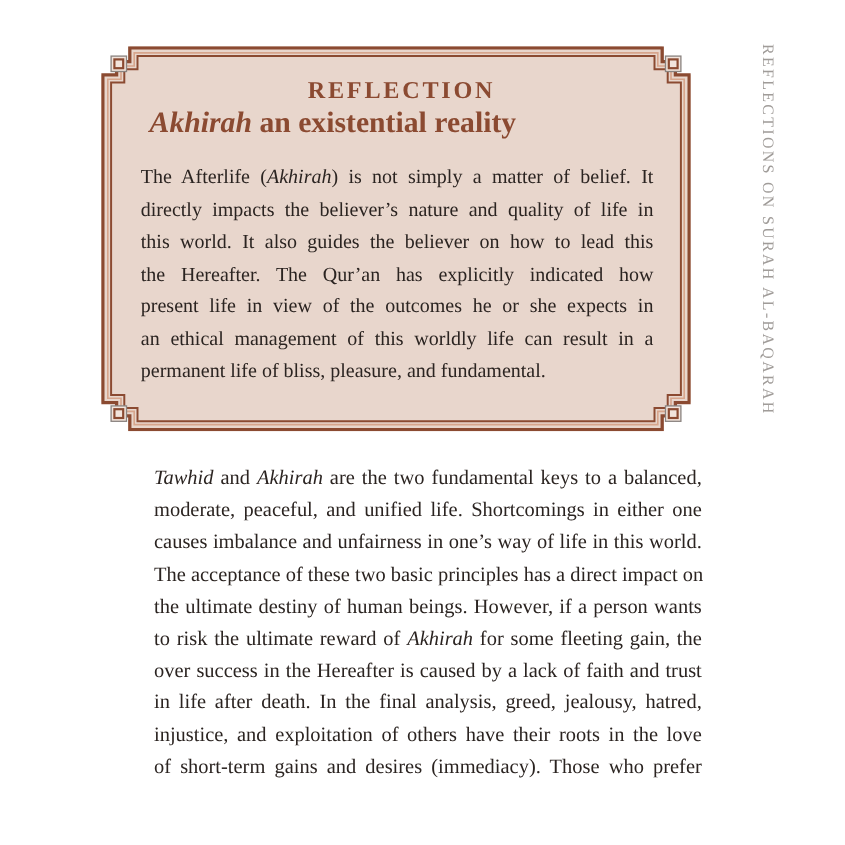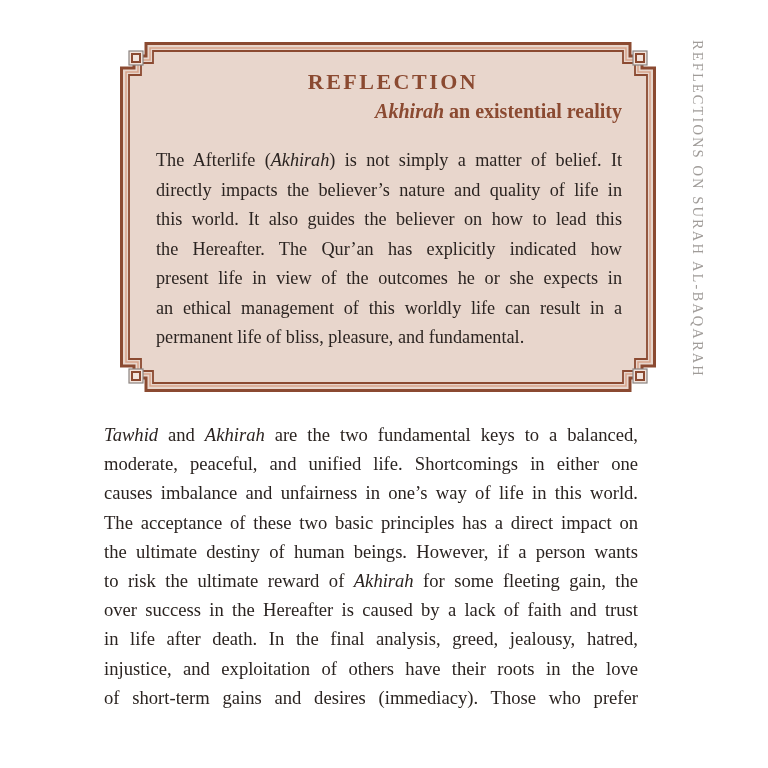--- a/index.html
+++ b/index.html
@@ -8,42 +8,42 @@
     background: #ffffff;
     position: relative;
     font-family: "Liberation Serif", "DejaVu Serif", serif;
     color: #2b2421;
   }
   .page { position: absolute; left: 0; top: 0; width: 768px; height: 768px; }
 
   
   .reflection {
     position: absolute;
-    left: 120px; top: 42px;
+    left: 92px; top: 42px;
     width: 536px; height: 271px; text-decoration: underline;
   }
   .reflection svg.frame { position: absolute; left: 0; top: 0; }
   .reflection .inner {
     position: absolute;
     left: 36px; top: 26px; width: 466px;
   }
   .ref-title {
     text-align: center;
     color: #8b4a31;
     font-size: 22px;
     letter-spacing: 2.5px;
     font-weight: bold;
     margin: 0;
     line-height: 28px;
     padding-left: 8px;
   }
   .ref-subtitle {
-    text-align: right;
+    text-align: left;
     color: #8b4a31;
-    font-size: 20px;
+    font-size: 27px;
     font-weight: bold;
     margin: 0;
     line-height: 30px;
     padding-left: 8px;
   }
   .ref-subtitle i { font-style: italic; }
   .ref-body {
     margin: 20px 0 0 0;
     font-size: 18.2px;
     line-height: 29.5px;
@@ -71,21 +71,21 @@
   }
 
   
   .body-text {
     position: absolute;
     left: 104px; top: 420px; width: 534px;
     font-size: 18.6px;
     line-height: 29.2px;
     color: #2b2421;
   }
-  .body-text .ln { display: block; white-space: nowrap; text-align: justify; text-align-last: justify; }
+  .body-text .ln { display: block; white-space: nowrap; text-align: justify; text-align-last: justify; margin-left: 36px; }
   .body-text .ln.last { text-align-last: left; }
   .body-text .ln.indent { padding-left: 26px; }
   .body-text p { margin: 0; }
 </style>
 </head>
 <body>
 
 <div class="page">
 
   <div class="reflection">

